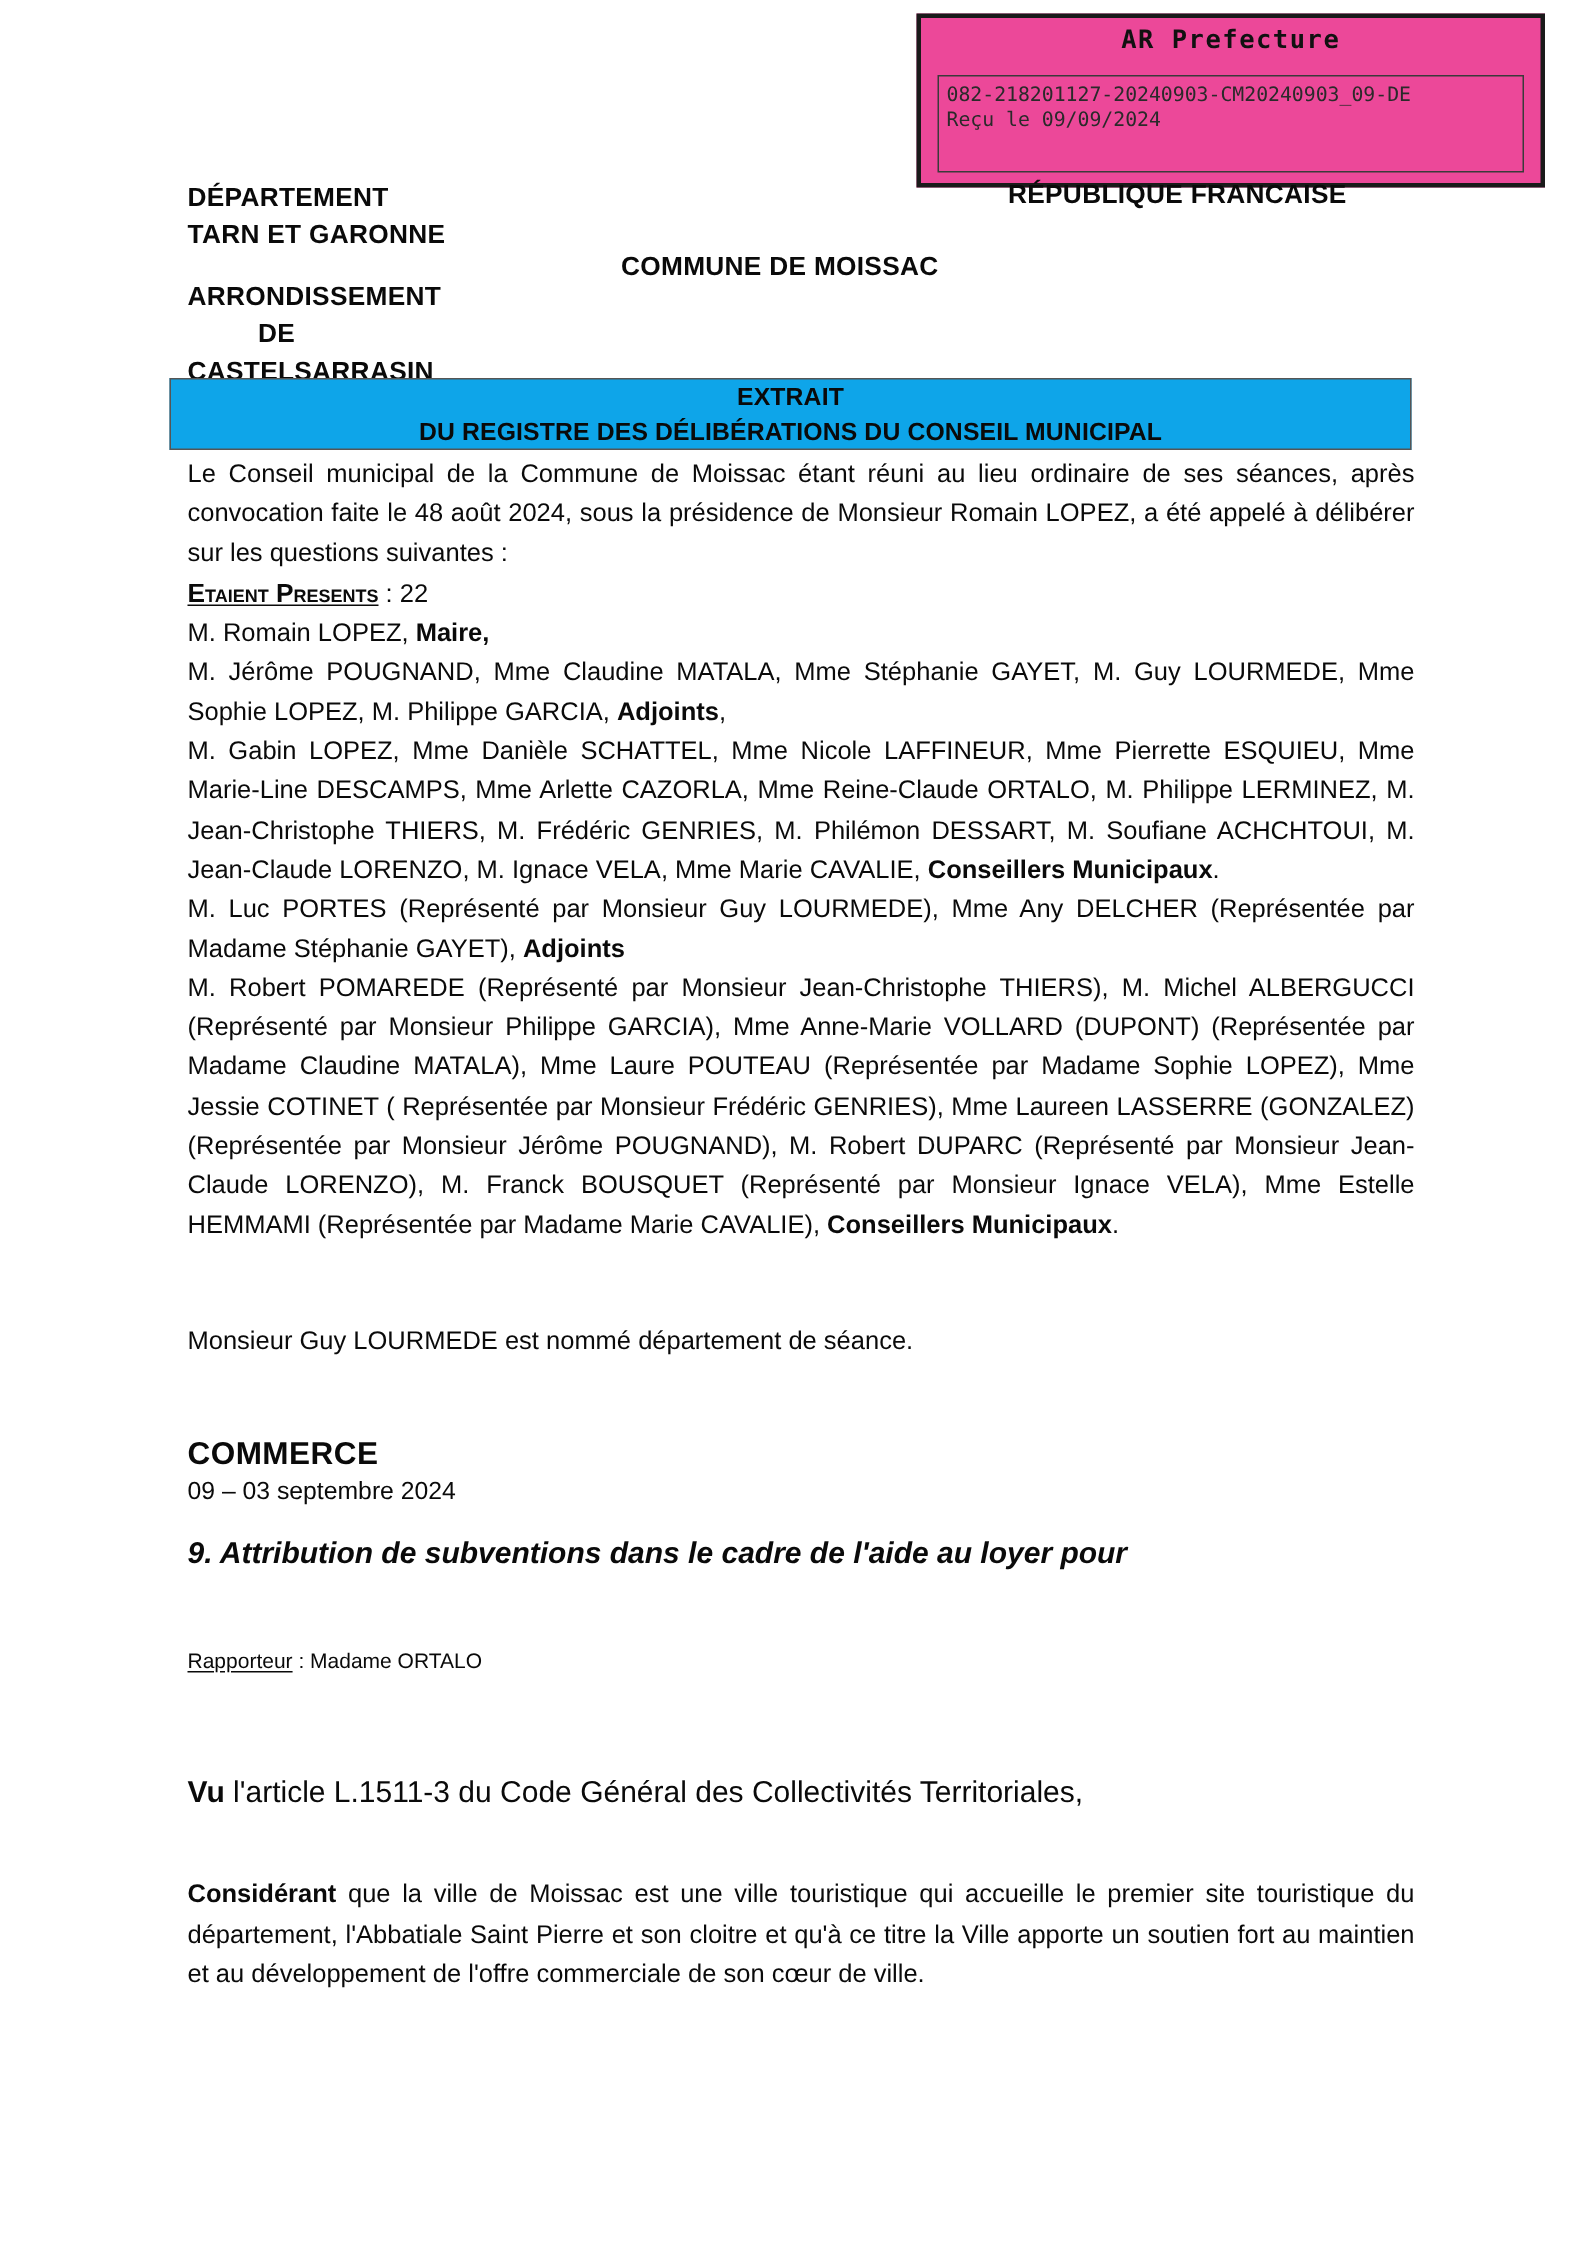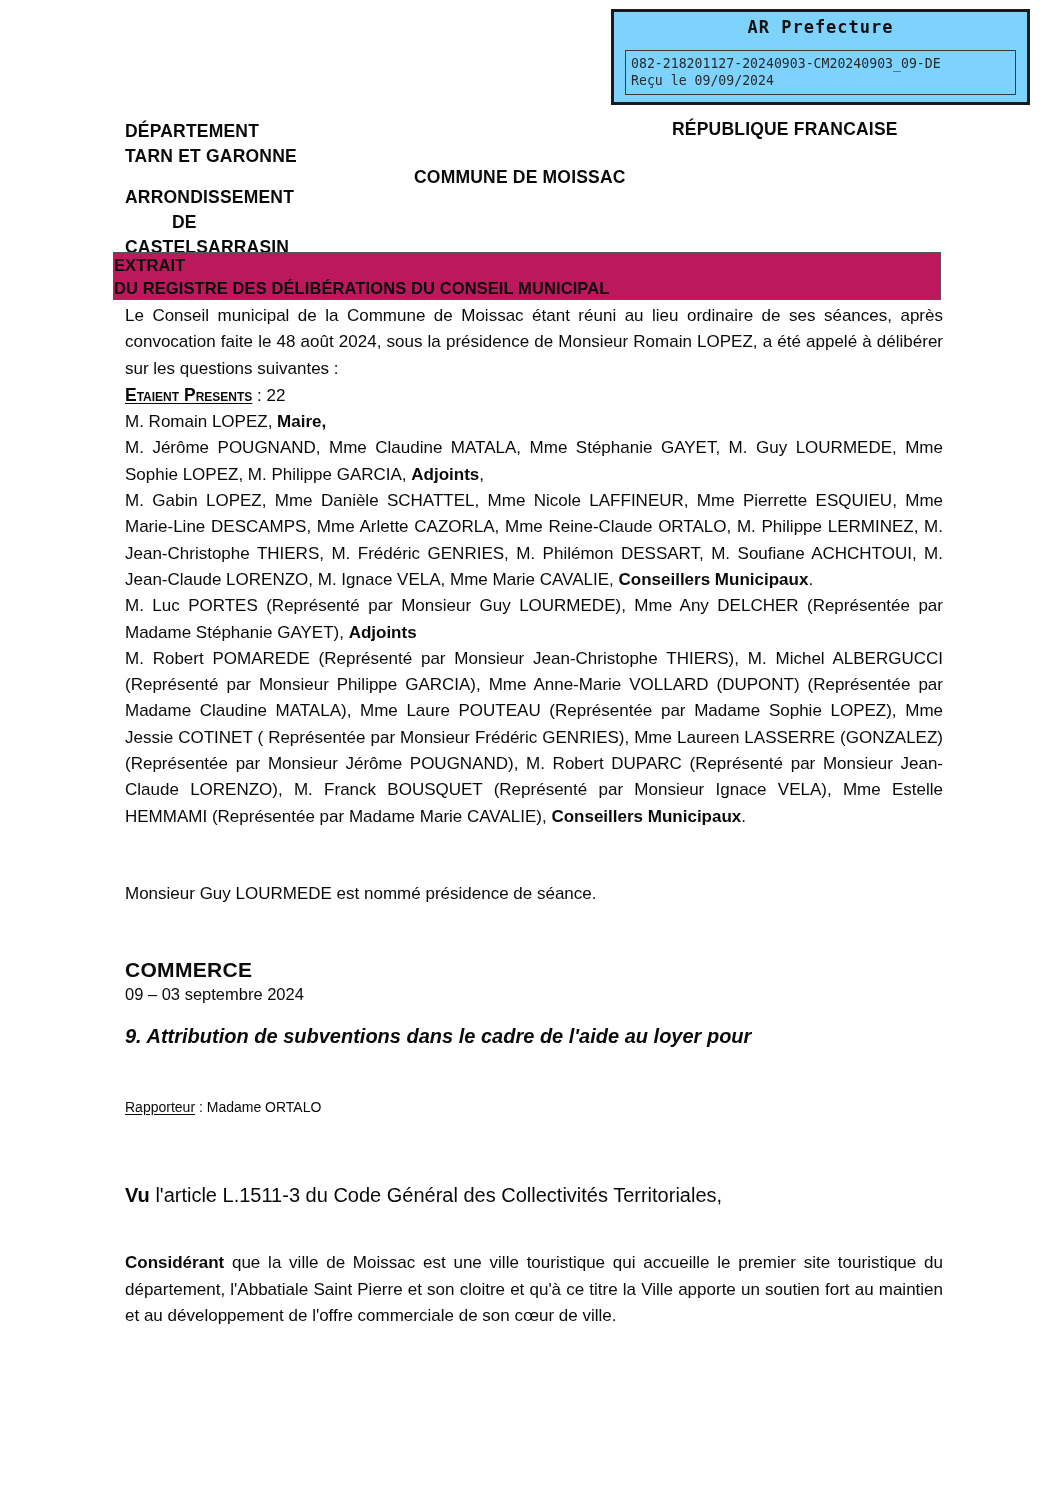--- a/index.html
+++ b/index.html
@@ -15,23 +15,23 @@
     color: #0a0a0a;
     overflow: hidden;
   }
 
   
   .ar-stamp {
     position: absolute;
     left: 611px;
     top: 9px;
     width: 419px;
-    height: 96px;
+    height: 116px;
     border: 3px solid #1a1a1a;
-    background: #7dd3fc;
+    background: #ec4899;
     box-sizing: border-box;
   }
   .ar-stamp-title {
     font-family: "DejaVu Sans Mono", monospace;
     font-weight: bold;
     font-size: 17px;
     text-align: center;
     letter-spacing: 1px;
     padding-top: 5px;
     color: #111;
@@ -91,21 +91,22 @@
 
   
   .extrait-box {
     position: absolute;
     left: 113px;
     top: 252px;
     width: 828px;
     height: 48px;
     border: 1.4px solid #555;
     box-sizing: border-box;
-    background: #be185d;
+    text-align: center;
+    background: #0ea5e9;
   }
   .extrait-box .ln {
     display: block;
     font-size: 16.5px;
     font-weight: bold;
     line-height: 23px;
     letter-spacing: 0.1px;
   }
   .extrait-box .ln1 { padding-top: 1px; }
 
@@ -238,21 +239,21 @@
 
   <p class="just"><span>M. Gabin LOPEZ, Mme Danièle SCHATTEL, Mme Nicole LAFFINEUR, Mme Pierrette ESQUIEU, Mme Marie-Line DESCAMPS, Mme Arlette CAZORLA, Mme Reine-Claude ORTALO, M. Philippe LERMINEZ, M. Jean-Christophe THIERS, M. Frédéric GENRIES, M. Philémon DESSART, M. Soufiane ACHCHTOUI, M. Jean-Claude LORENZO, M. Ignace VELA, Mme Marie CAVALIE, </span><span class="bold">Conseillers Municipaux</span><span>.</span></p>
 
 
   <p class="just"><span> M. Luc PORTES (Représenté par Monsieur Guy LOURMEDE), Mme Any DELCHER (Représentée par Madame Stéphanie GAYET), </span><span class="bold">Adjoints</span></p>
 
   <p class="just"><span>M. Robert POMAREDE (Représenté par Monsieur Jean-Christophe THIERS), M. Michel ALBERGUCCI (Représenté par Monsieur Philippe GARCIA), Mme Anne-Marie VOLLARD (DUPONT) (Représentée par Madame Claudine MATALA), Mme Laure POUTEAU (Représentée par Madame Sophie LOPEZ), Mme Jessie COTINET ( Représentée par Monsieur Frédéric GENRIES), Mme Laureen LASSERRE (GONZALEZ) (Représentée par Monsieur Jérôme POUGNAND), M. Robert DUPARC (Représenté par Monsieur Jean-Claude LORENZO), M. Franck BOUSQUET (Représenté par Monsieur Ignace VELA), Mme Estelle HEMMAMI (Représentée par Madame Marie CAVALIE), </span><span class="bold">Conseillers Municipaux</span><span>.</span></p>
 
 </div>
 
-<div class="sec-secretary">Monsieur Guy LOURMEDE est nommé présidence de séance.</div>
+<div class="sec-secretary">Monsieur Guy LOURMEDE est nommé département de séance.</div>
 
 <div class="sec-commerce">COMMERCE</div>
 <div class="sec-commerce-date">09 – 03 septembre 2024</div>
 
 <div class="delib-title">
   <span>9. </span><span>Attribution de subventions dans le cadre de l'aide au loyer pour</span>
 </div>
 
 <div class="rapporteur"><span class="ul">Rapporteur</span><span> : </span><span>Madame ORTALO</span></div>
 

